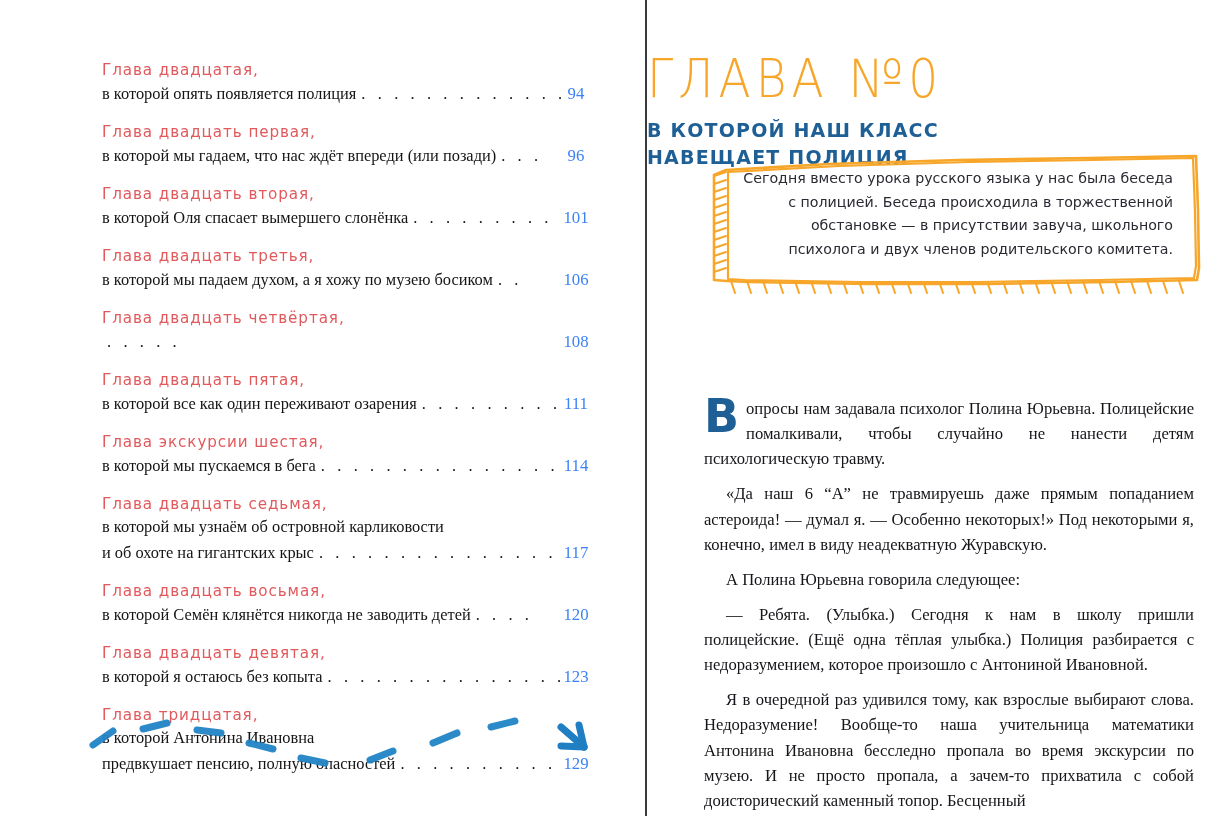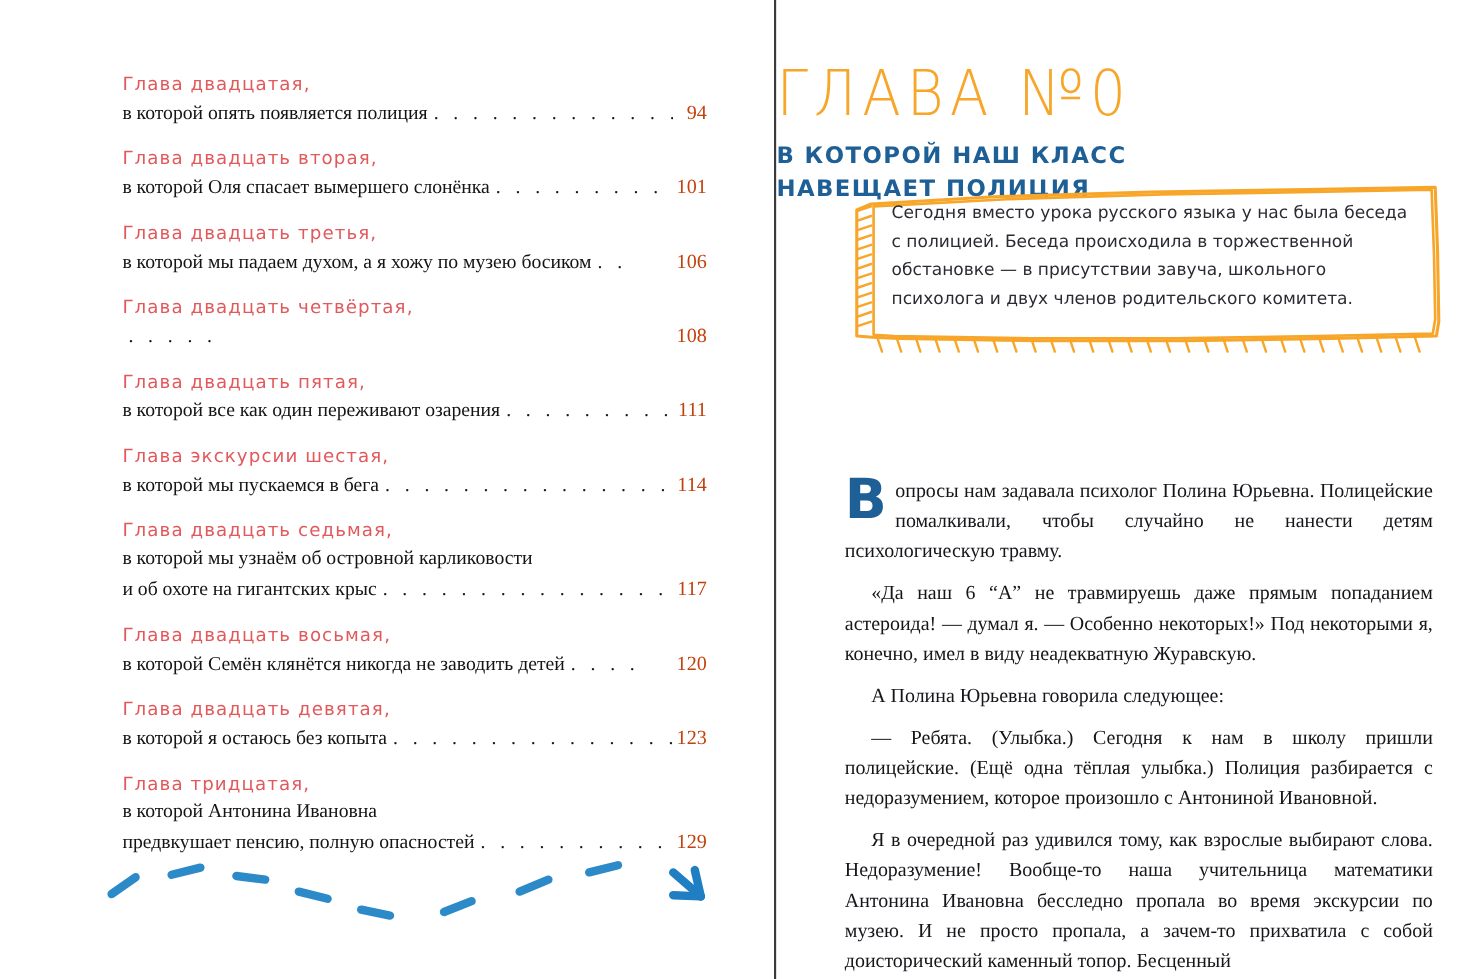--- a/index.html
+++ b/index.html
@@ -89,23 +89,23 @@
     letter-spacing: 4.1px;
     color: #141414;
     font-size: 16.4px;
     min-width: 6px;
   }
 
   .toc-line .leader.none { visibility: hidden; }
 
   .toc-line .pageno {
     flex: 0 0 auto;
-    text-align: right;
+    text-align: center;
     min-width: 26px;
-    color: #c2410c;
+    color: #3b82f6;
     font-size: 16.8px;
   }
 
   .toc-line.cont .leader { margin-left: 5px; }
 
   
   .arrow-deco {
     position: absolute;
     left: 55px;
     top: 705px;
@@ -165,21 +165,21 @@
     position: absolute;
     left: 0;
     top: 0;
   }
 
   .note-text {
     position: absolute;
     left: 34px;
     top: 17px;
     width: 430px;
-    text-align: left;
+    text-align: right;
     font-family: "DejaVu Sans", sans-serif;
     font-size: 14.2px;
     line-height: 1.66;
     color: #2a2a33;
   }
 
   
   .body-copy {
     position: absolute;
     left: 672px;
@@ -223,20 +223,30 @@
   <div class="page-left">
 
     <div class="toc" id="toc-root">
         <div class="toc-entry">
           <div class="toc-title">Глава двадцатая,</div>
           <div class="toc-lines">
             <div class="toc-line">
               <span class="txt">в которой опять появляется полиция</span>
               <span class="leader">. . . . . . . . . . . . . .</span>
               <span class="pageno">94</span>
+            </div>
+          </div>
+        </div>
+        <div class="toc-entry">
+          <div class="toc-title">Глава двадцать первая,</div>
+          <div class="toc-lines">
+            <div class="toc-line">
+              <span class="txt">в которой мы гадаем, что нас ждёт впереди (или позади)</span>
+              <span class="leader">. . .</span>
+              <span class="pageno">96</span>
             </div>
           </div>
         </div>
         <div class="toc-entry">
           <div class="toc-title">Глава двадцать вторая,</div>
           <div class="toc-lines">
             <div class="toc-line">
               <span class="txt">в которой Оля спасает вымершего слонёнка</span>
               <span class="leader">. . . . . . . . . .</span>
               <span class="pageno">101</span>

